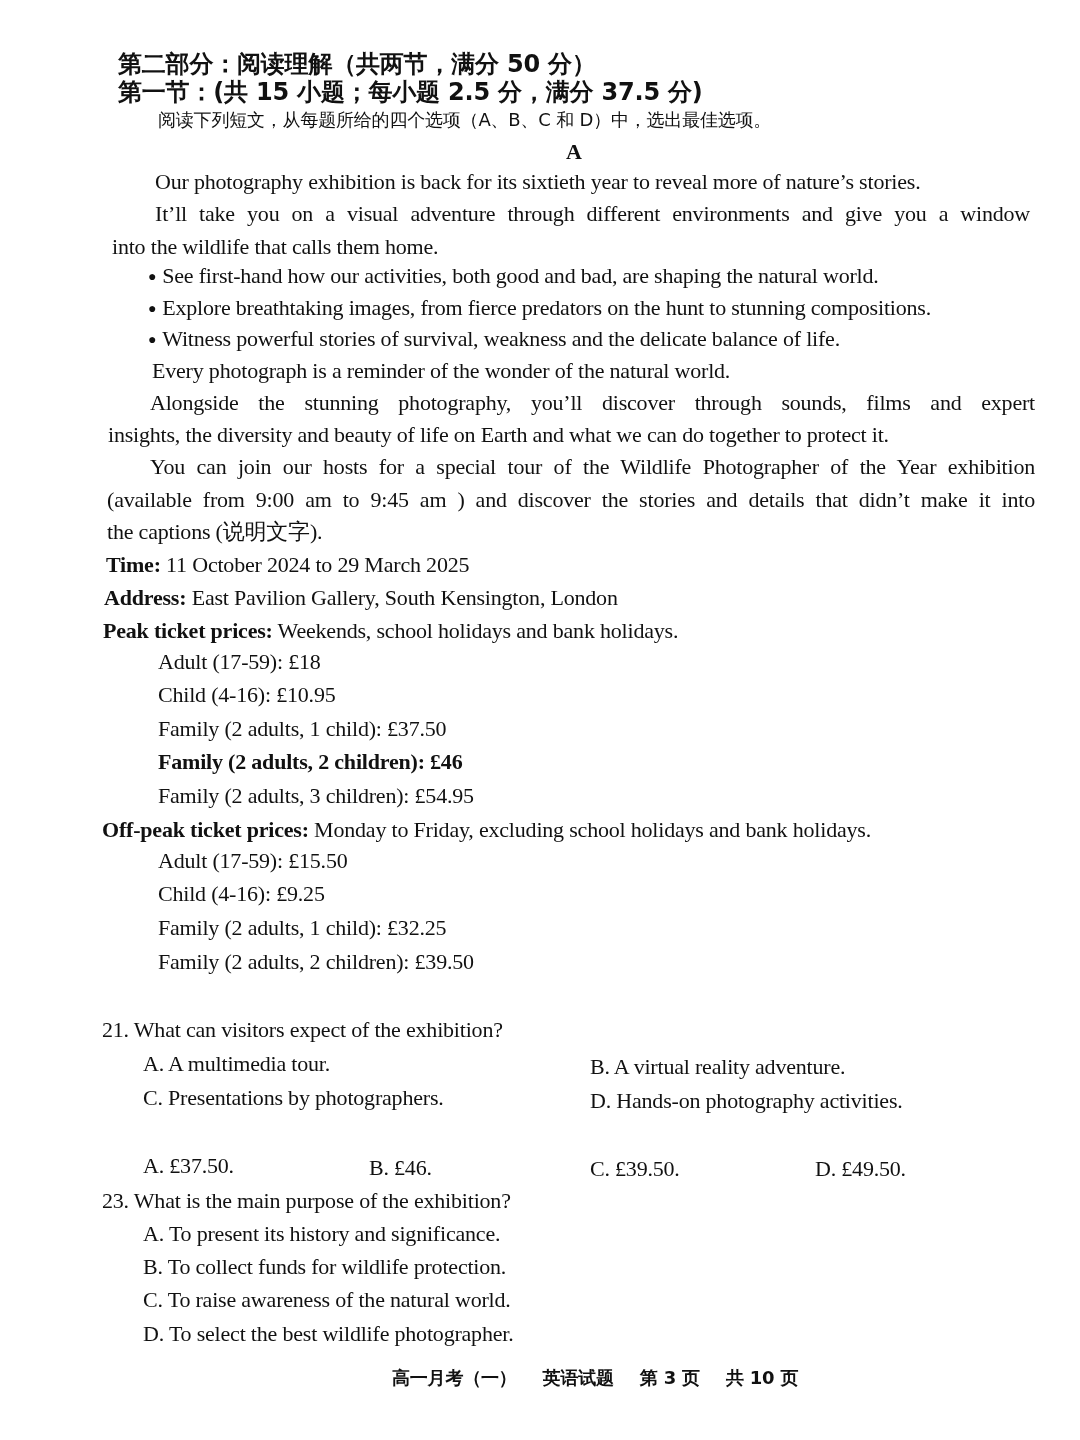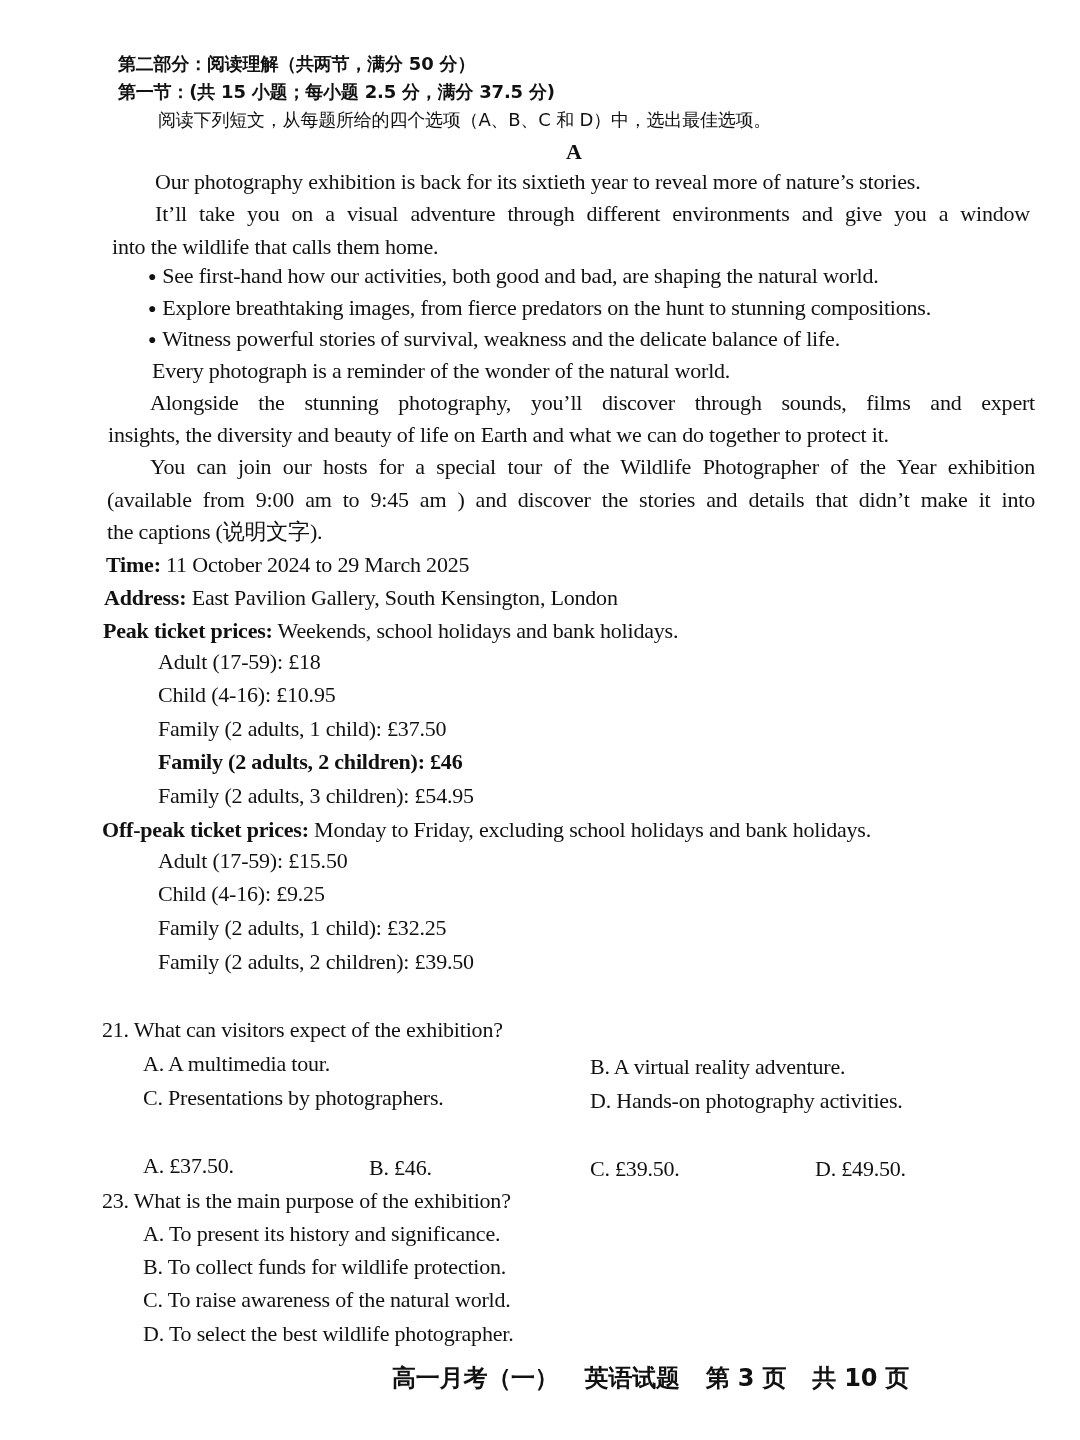--- a/index.html
+++ b/index.html
@@ -3,27 +3,27 @@
 <meta charset="utf-8">
 <style>
   html, body { margin: 0; padding: 0; }
   body {
     width: 1080px; height: 1440px; background: #ffffff; color: #111;
     font-family: "Liberation Serif", "DejaVu Serif", serif;
     position: relative; overflow: hidden;
   }
   .page { position: absolute; left: 0; top: 0; width: 1080px; height: 1440px; }
   .line { position: absolute; white-space: nowrap; font-size: 22px; line-height: 28px; letter-spacing: -0.2px; }
-  .cn-bold { font-weight: bold; font-family: "DejaVu Sans", sans-serif; font-size: 18px; }
+  .cn-bold { font-weight: bold; font-family: "DejaVu Sans", sans-serif; font-size: 24px; }
   .cn { font-family: "DejaVu Sans", sans-serif; font-size: 18px; }
   .title-a { font-weight: bold; font-size: 22px; }
   .bold { font-weight: bold; }
   .justify { text-align: justify; text-align-last: justify; }
   .bullet::before { content: "\25CF"; font-size: 14px; margin-right: 6px; vertical-align: 2px; }
-  .footer { font-family: "DejaVu Sans", sans-serif; font-weight: bold; font-size: 24px; }
+  .footer { font-family: "DejaVu Sans", sans-serif; font-weight: bold; font-size: 18px; }
   .footer span { margin-right: 26px; }
 </style>
 </head>
 <body>
 
 <div class="page">
 
   <div class="line cn-bold" style="left:118px; top:50px;">第二部分：阅读理解（共两节，满分 50 分）</div>
   <div class="line cn-bold" style="left:118px; top:78px;">第一节：(共 15 小题；每小题 2.5 分，满分 37.5 分)</div>
   <div class="line cn" style="left:158px; top:106px;">阅读下列短文，从每题所给的四个选项（A、B、C 和 D）中，选出最佳选项。</div>

